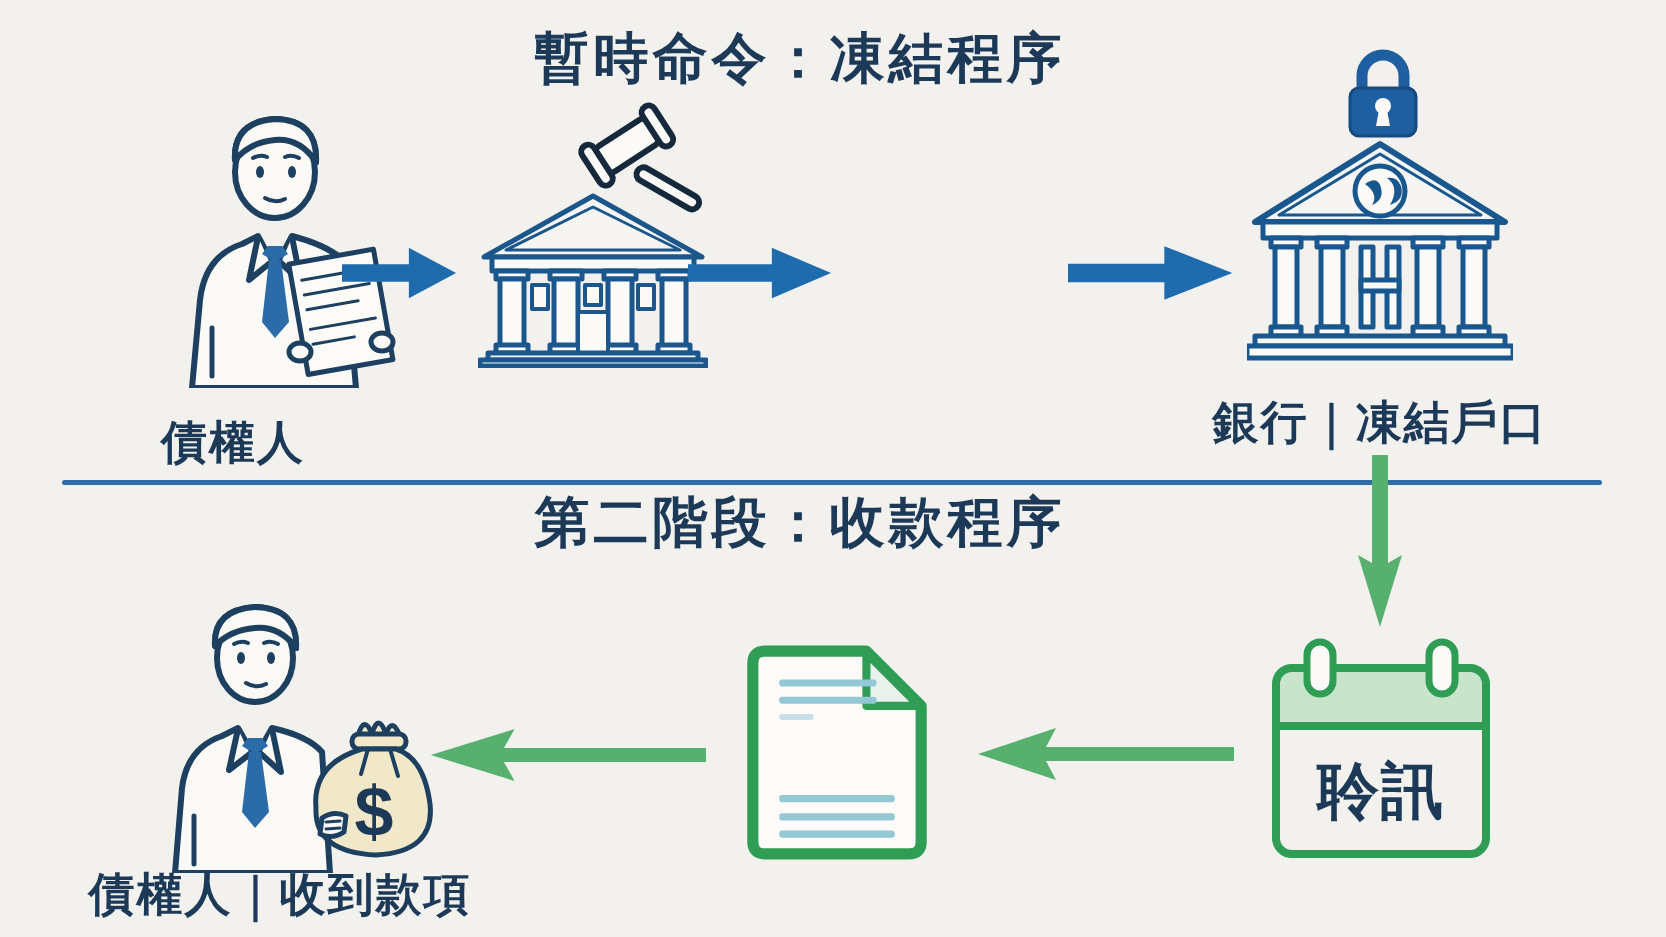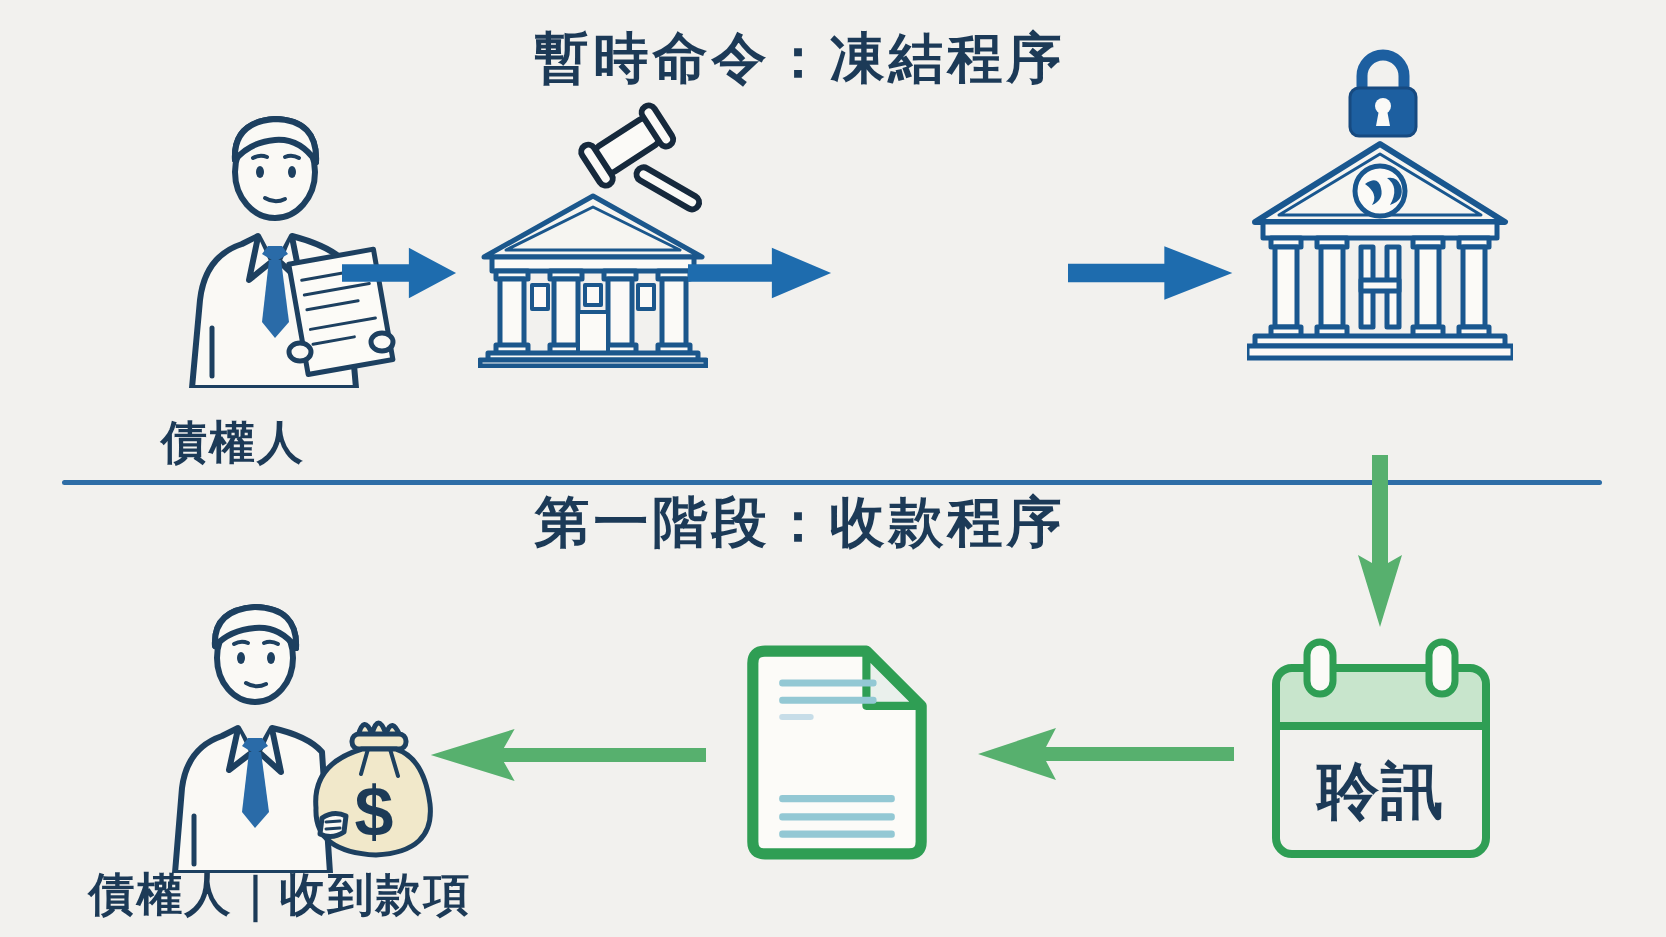--- a/index.html
+++ b/index.html
@@ -157,24 +157,25 @@
           <rect x="216" y="111" width="22" height="80"></rect>
           <rect x="212" y="191" width="30" height="9"></rect>
         <rect x="114" y="111" width="12" height="80"></rect>
         <rect x="140" y="111" width="12" height="80"></rect>
         <rect x="114" y="144" width="38" height="11"></rect>
       </g>
       <rect x="8" y="200" width="250" height="10" fill="#fbfaf7"></rect>
       <rect x="0" y="210" width="266" height="12" fill="#fbfaf7"></rect>
     </svg>
   </div>
+  <div class="abs node-label" style="left:1160px;top:392px;width:440px;">銀行｜凍結戶口</div>
 
   <div class="abs divider"></div>
 
-  <div class="abs phase-title" style="top:486px;">第一階段：收款程序</div>
+  <div class="abs phase-title" style="top:486px;">第二階段：收款程序</div>
 
   <div class="abs" style="left:1352px;top:455px;width:56px;height:175px;">
     <svg viewBox="0 0 56 175" preserveAspectRatio="none">
       <polygon points="20,0 36,0 36,108 50,100 28,172 6,100 20,108" fill="#57b06e"></polygon>
     </svg>
   </div>
 
   <div class="abs" style="left:1272px;top:638px;width:218px;height:222px;">
     <svg viewBox="0 0 218 222">
       <path d="M4,46 Q4,30 20,30 H198 Q214,30 214,46 V88 H4 Z" fill="#c8e5cc"></path>

